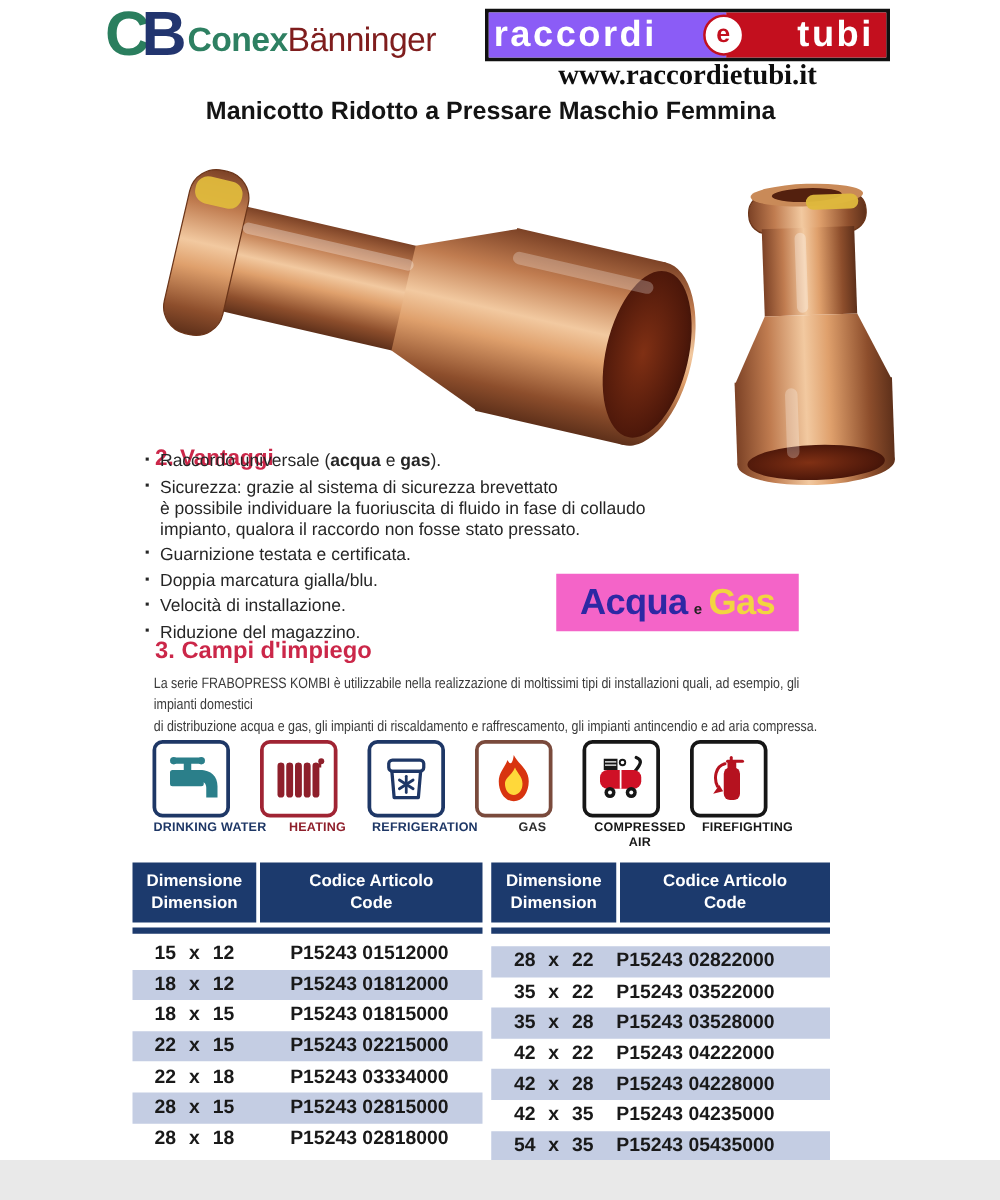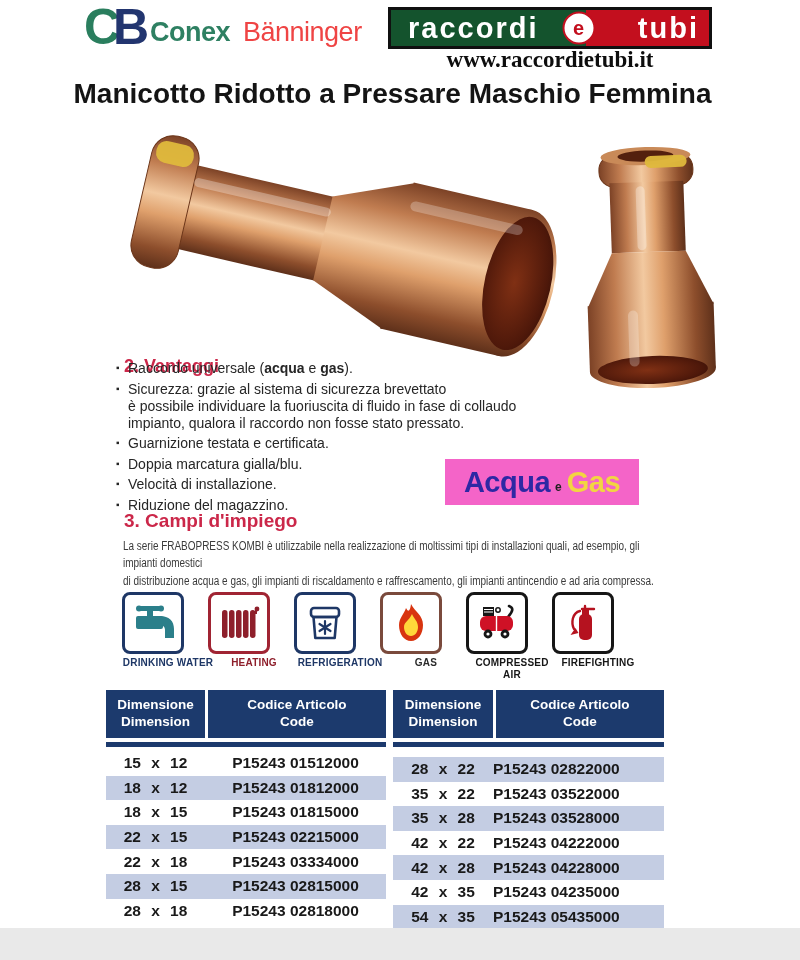--- a/index.html
+++ b/index.html
@@ -6,29 +6,29 @@
   #page{
     position:relative;width:800px;height:928px;background:#ffffff;overflow:hidden;
     font-family:"Liberation Sans", sans-serif;margin:0 auto;
   }
   
   .cb-monogram{position:absolute;left:84px;top:2px;font-size:50px;font-weight:bold;letter-spacing:-7px;line-height:50px;}
   .cb-c{color:#2a7e5e;}
   .cb-b{color:#22356f;}
   .brand-text{position:absolute;left:150px;top:17px;font-size:27px;letter-spacing:-0.5px;}
   .brand-1{color:#2e8062;font-weight:bold;}
-  .brand-2{color:#ef4444;margin-left:13px;}
+  .brand-2{color:#7f1d1d;margin-left:0;}
   .rt-logo{position:absolute;left:388px;top:7px;width:324px;height:42px;border:3px solid #101010;box-sizing:border-box;display:flex;}
-  .rt-blue{background:#14532d;flex:1.58;display:flex;align-items:center;justify-content:flex-start;padding-left:17px;color:#fff;font-weight:bold;font-size:29px;letter-spacing:2px;}
+  .rt-blue{background:#8b5cf6;flex:1.58;display:flex;align-items:center;justify-content:flex-start;padding-left:4px;color:#fff;font-weight:bold;font-size:29px;letter-spacing:2px;}
   .rt-red{background:#c30f1e;flex:1;display:flex;align-items:center;justify-content:flex-end;padding-right:10px;color:#fff;font-weight:bold;font-size:29px;letter-spacing:2px;}
   .rt-e-circle{position:absolute;left:59%;top:50%;transform:translate(-50%,-50%);width:29px;height:29px;border-radius:50%;
     background:#ffffff;border:2px solid #c30f1e;color:#c30f1e;font-weight:bold;font-size:20px;display:flex;align-items:center;justify-content:center;z-index:2;}
   .website{position:absolute;left:388px;top:47px;width:324px;text-align:center;font-family:"Liberation Serif", serif;font-weight:bold;font-size:23px;color:#0d0d0d;}
   
-  .page-title{position:absolute;left:0;top:78px;width:785px;text-align:center;font-size:28px;font-weight:bold;color:#141414;}
+  .page-title{position:absolute;left:0;top:78px;width:785px;text-align:center;font-size:20px;font-weight:bold;color:#141414;}
   
   .fitting-large{position:absolute;left:105px;top:87px;width:480px;height:300px;pointer-events:none;}
   .fitting-small{position:absolute;left:552px;top:128px;width:195px;height:268px;pointer-events:none;}
   
   .section-heading{position:absolute;color:#cb2749;font-size:18px;font-weight:bold;}
   .vantaggi-heading{left:124px;top:356px;}
   .vantaggi-list{position:absolute;left:116px;top:360px;width:452px;font-size:14px;color:#262626;}
   .vli{display:flex;margin-bottom:3.5px;line-height:1.22;}
   .vli .marker{width:12px;flex:0 0 12px;font-size:10px;padding-top:2px;color:#262626;}
   .vli .vtext{white-space:pre-line;}

